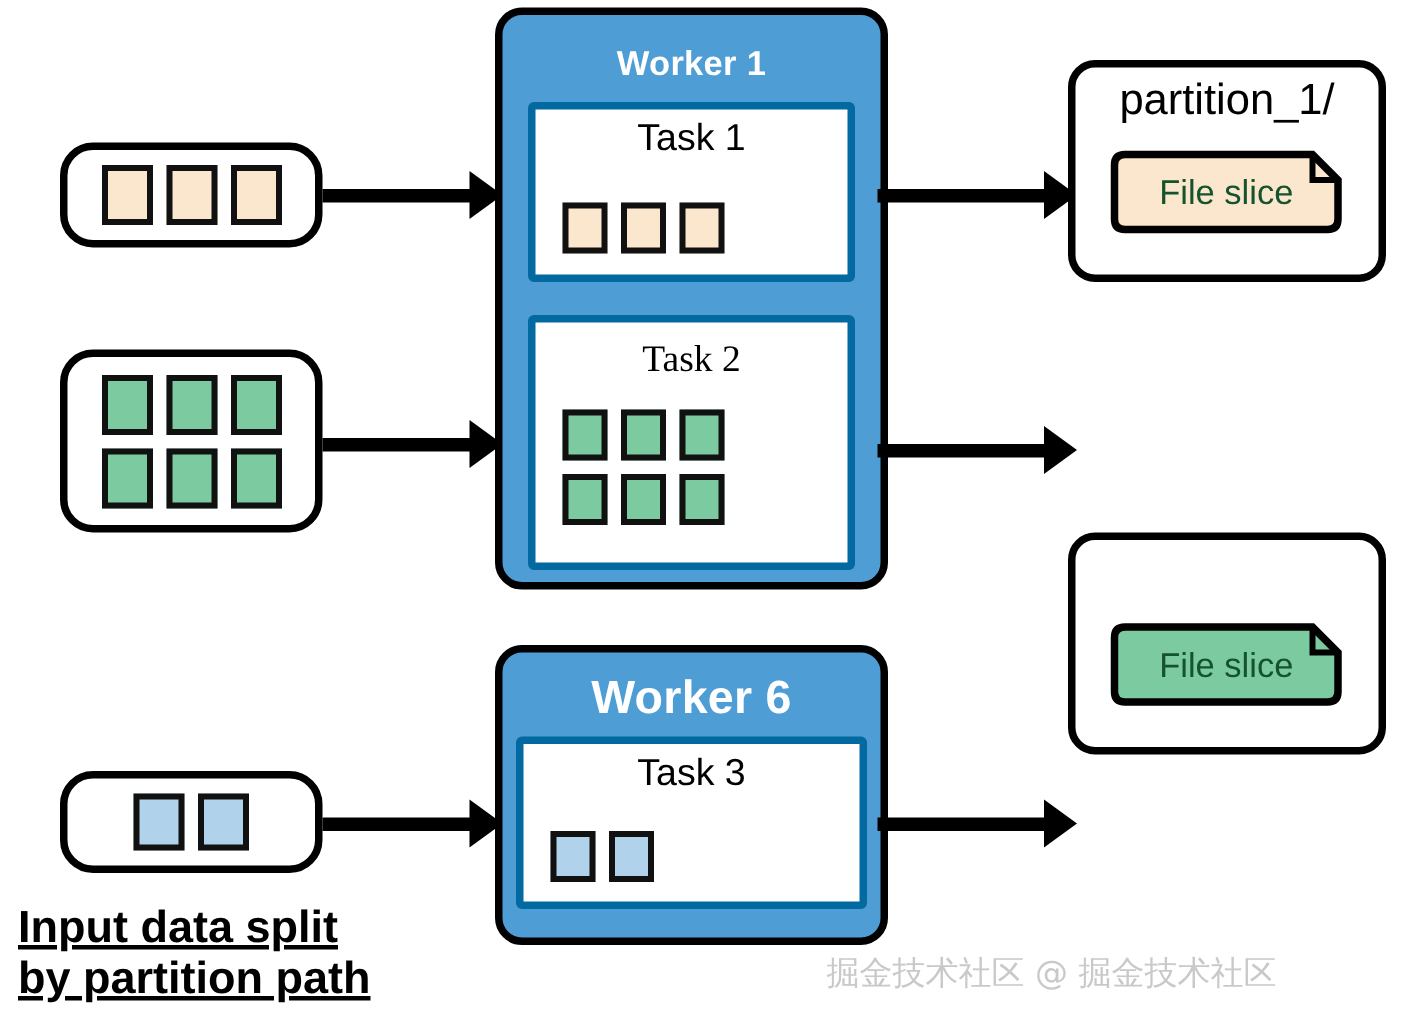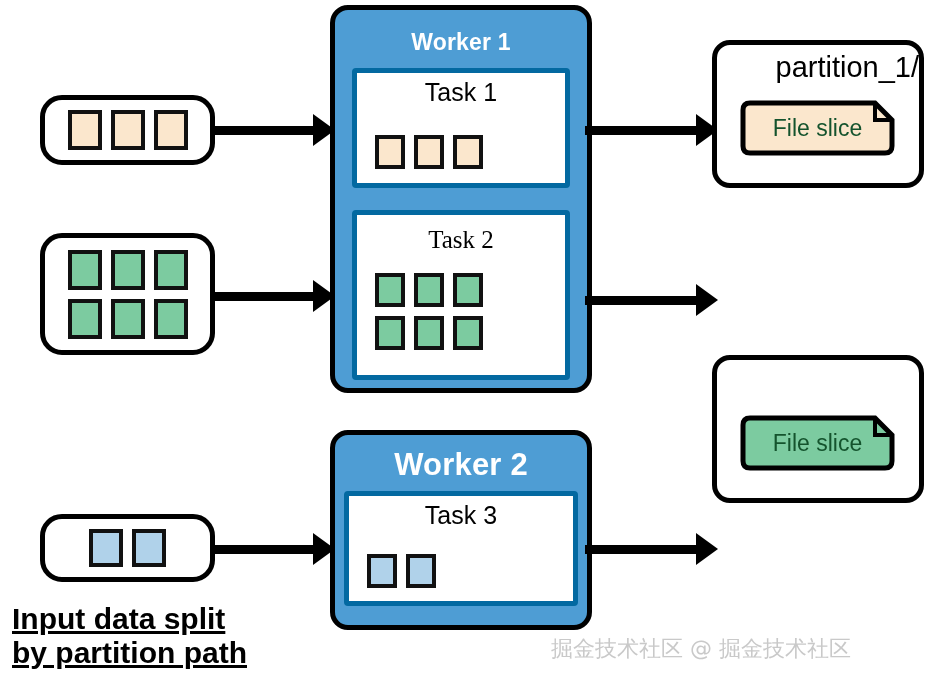--- a/index.html
+++ b/index.html
@@ -81,21 +81,21 @@
 
   
   .partition {
     background: #ffffff;
     border: 5px solid #000000;
     border-radius: 18px;
     box-sizing: border-box;
     position: relative;
   }
   .partition-title {
-    text-align: right;
+    text-align: center;
     color: #000000;
     width: 100%;
   }
   .file-slice-wrap {
     position: absolute;
     left: 22px;
   }
   .file-slice {
     position: relative;
     display: flex;
@@ -204,21 +204,21 @@
           <div class="cell cell-green"></div>
           <div class="cell cell-green"></div>
           <div class="cell cell-green"></div>
           <div class="cell cell-green"></div>
         </div>
       </div>
     </div>
   </div>
 
   <div class="abs worker" style="left:330px; top:430px; width:262px; height:200px;">
-    <div class="worker-title" style="font-size:31px; margin-top:8px; height:44px; line-height:44px;">Worker 2</div>
+    <div class="worker-title" style="font-size:31px; margin-top:8px; height:44px; line-height:44px;">Worker 6</div>
 
     <div class="task-card" style="width:234px; height:115px; margin-top:4px;">
       <div class="task-title" style="font-size:25px; margin-top:5px;">Task 3</div>
       <div class="task-cells" style="top:58px;">
         <div class="cell-grid" style="grid-template-columns:repeat(2,30px); grid-template-rows:repeat(1,34px);">
           <div class="cell cell-blue"></div>
           <div class="cell cell-blue"></div>
         </div>
       </div>
     </div>

